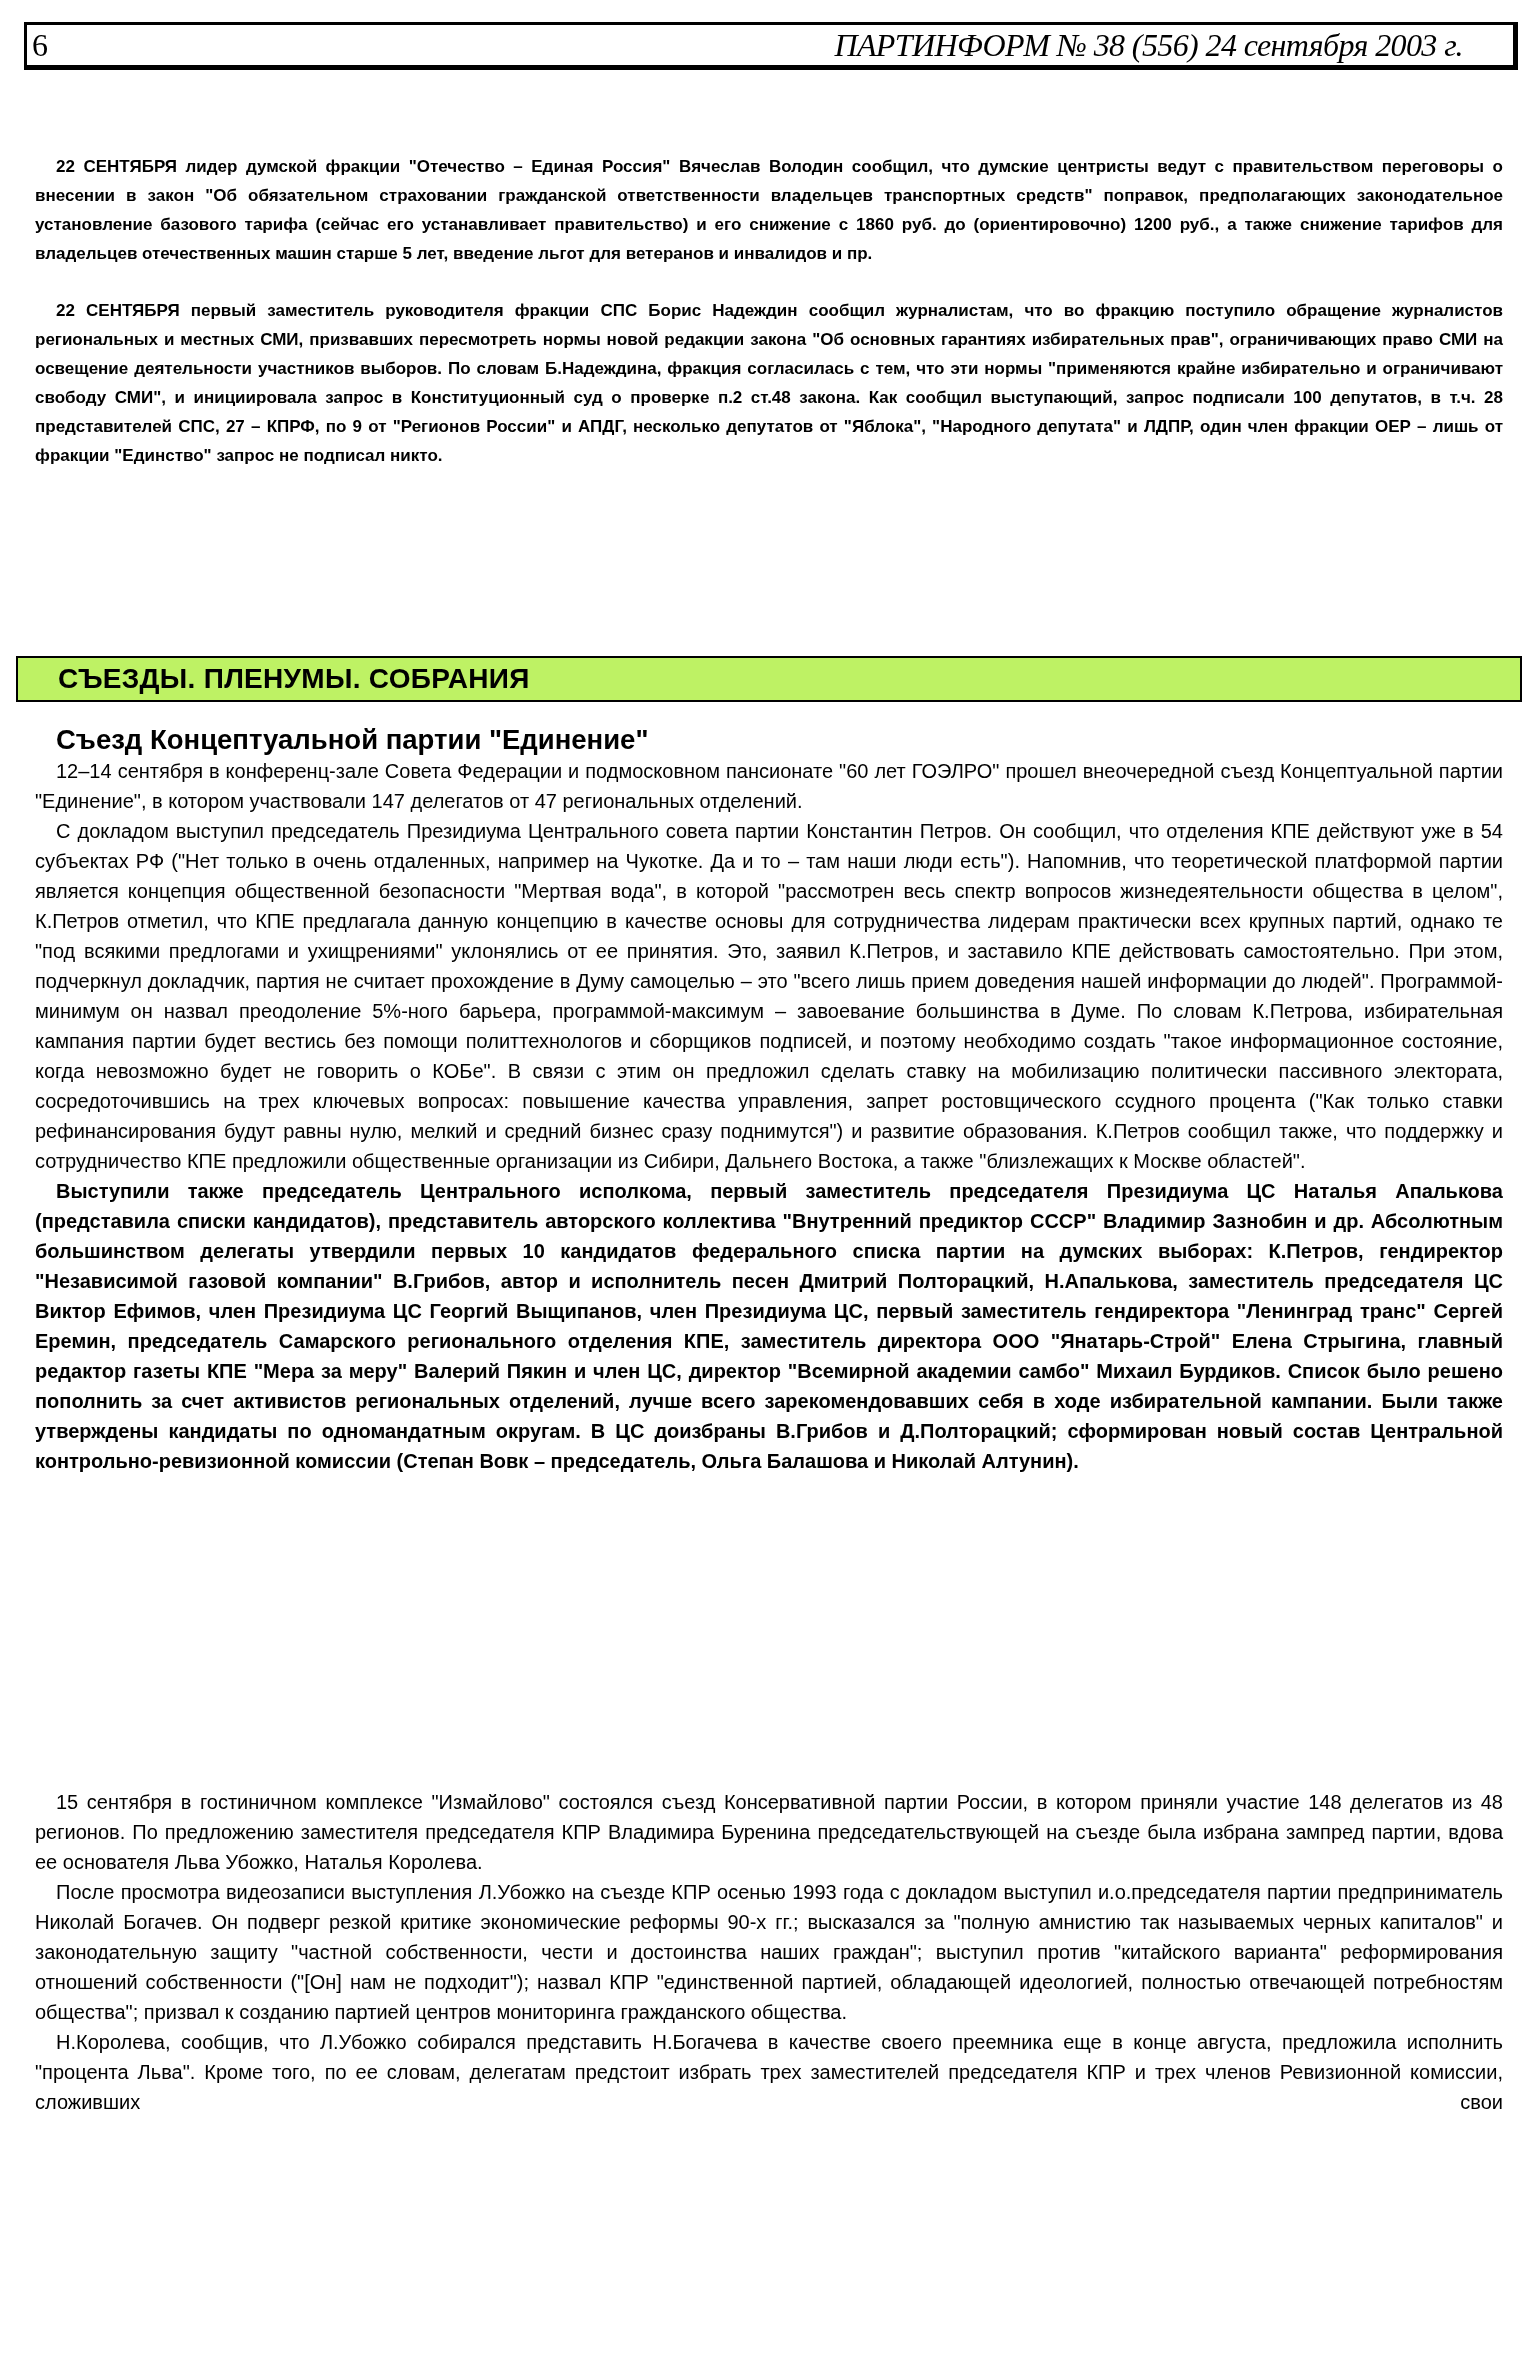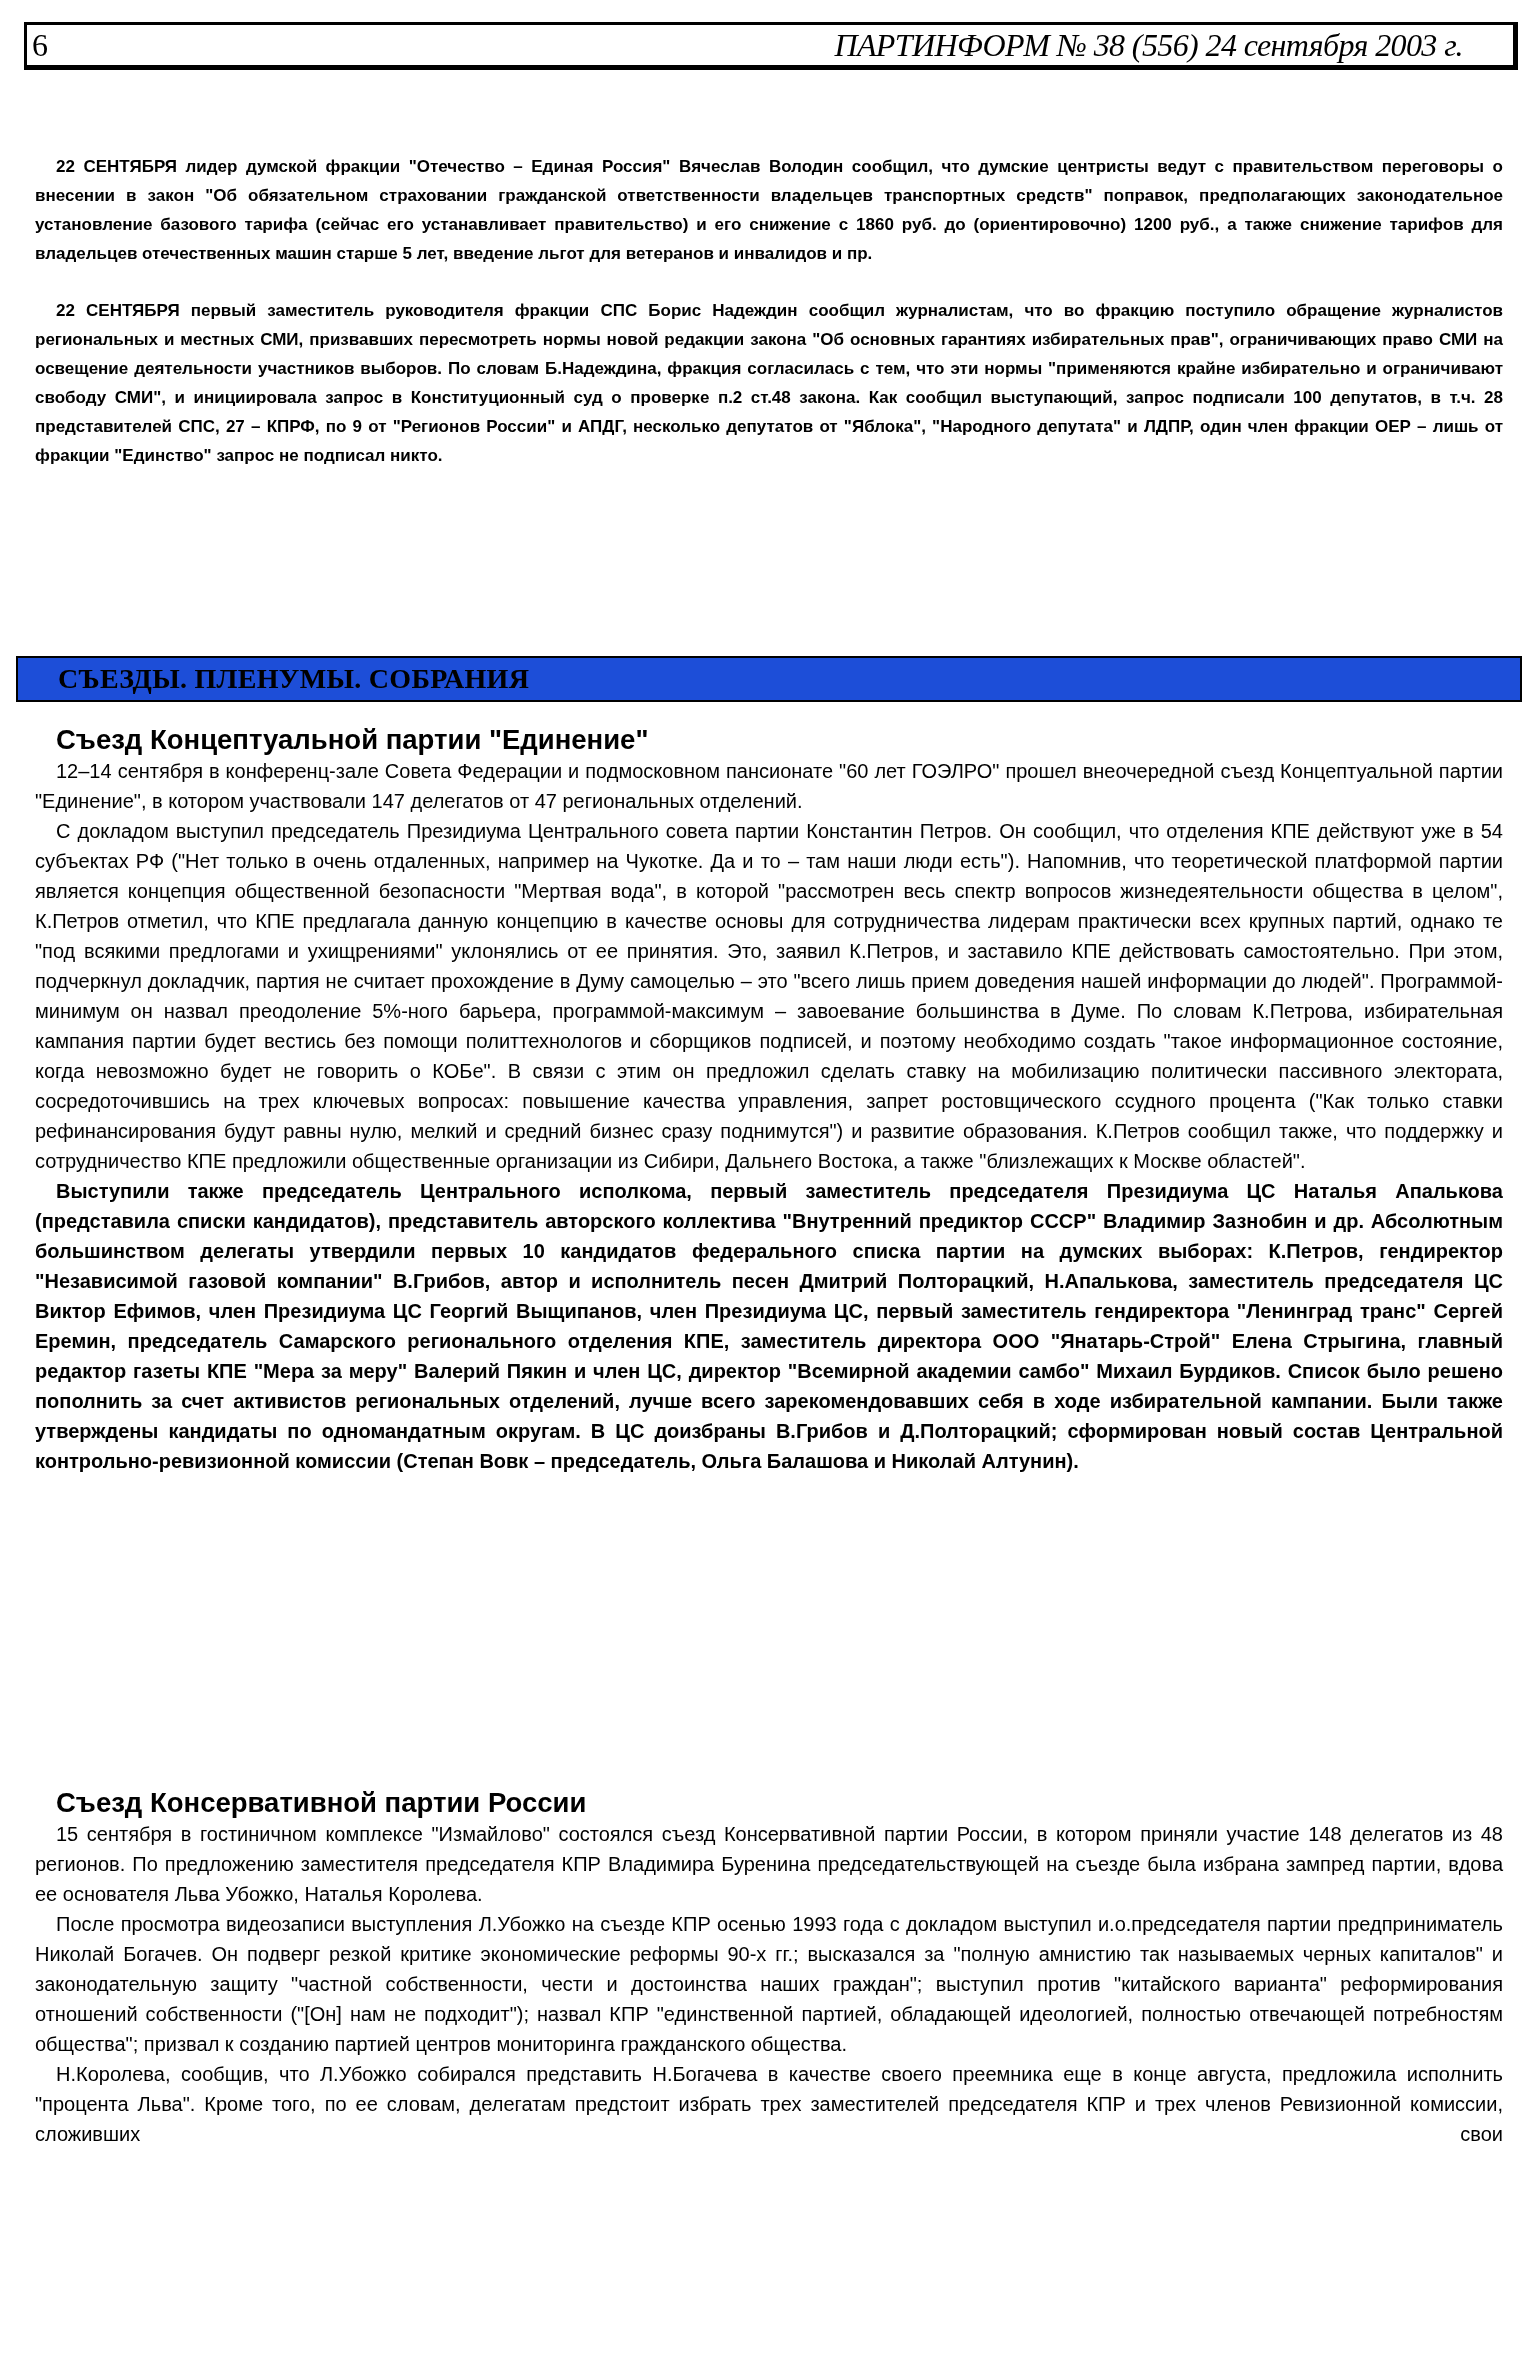--- a/index.html
+++ b/index.html
@@ -13,22 +13,22 @@
     font-size: 32px; line-height: 40px;
   }
   .page-number { position: absolute; left: 5.1px; top: 0; }
   .issue-line { position: absolute; right: 50px; top: 0; font-style: italic; letter-spacing: -0.6px; }
 
   .col { position: absolute; left: 35px; width: 1468px; font-family: "Liberation Sans", "DejaVu Sans", sans-serif; }
   .news { font-size: 17px; line-height: 29px; font-weight: bold; text-align: justify; margin: 0; text-indent: 21px; }
 
   .section-bar {
     position: absolute; left: 16px; top: 656px; width: 1502px; height: 42px;
-    border: 2.6px solid #000; background: #1d4ed8; box-sizing: content-box;
-    font-family: Liberation Serif, serif; font-weight: bold;
+    border: 2.6px solid #000; background: #bef264; box-sizing: content-box;
+    font-family: Liberation Sans, sans-serif; font-weight: bold;
     font-size: 28px; line-height: 42px; text-align: center;
   }
   .section-title { position: absolute; left: 40px; top: 0; letter-spacing: 0.3px; }
 
   .subhead { font-size: 27.5px; font-weight: bold; line-height: 32px; margin: 0 0 0 21px; }
   .body { font-size: 20px; line-height: 30px; text-align: justify; margin: 0; text-indent: 21px; }
   .body.bold { font-weight: bold; font-size: 20px; line-height: 30px; }
 </style>
 </head>
 <body>
@@ -48,18 +48,17 @@
 </div>
 
 <div class="col" style="top: 724px;">
   <h2 class="subhead">Съезд Концептуальной партии "Единение"</h2>
   <p class="body">12–14 сентября в конференц-зале Совета Федерации и подмосковном пансионате "60 лет ГОЭЛРО" прошел внеочередной съезд Концептуальной партии "Единение", в котором участвовали 147 делегатов от 47 региональных отделений.</p>
   <p class="body">С докладом выступил председатель Президиума Центрального совета партии Константин Петров. Он сообщил, что отделения КПЕ действуют уже в 54 субъектах РФ ("Нет только в очень отдаленных, например на Чукотке. Да и то – там наши люди есть"). Напомнив, что теоретической платформой партии является концепция общественной безопасности "Мертвая вода", в которой "рассмотрен весь спектр вопросов жизнедеятельности общества в целом", К.Петров отметил, что КПЕ предлагала данную концепцию в качестве основы для сотрудничества лидерам практически всех крупных партий, однако те "под всякими предлогами и ухищрениями" уклонялись от ее принятия. Это, заявил К.Петров, и заставило КПЕ действовать самостоятельно. При этом, подчеркнул докладчик, партия не считает прохождение в Думу самоцелью – это "всего лишь прием доведения нашей информации до людей". Программой-минимум он назвал преодоление 5%-ного барьера, программой-максимум – завоевание большинства в Думе. По словам К.Петрова, избирательная кампания партии будет вестись без помощи политтехнологов и сборщиков подписей, и поэтому необходимо создать "такое информационное состояние, когда невозможно будет не говорить о КОБе". В связи с этим он предложил сделать ставку на мобилизацию политически пассивного электората, сосредоточившись на трех ключевых вопросах: повышение качества управления, запрет ростовщического ссудного процента ("Как только ставки рефинансирования будут равны нулю, мелкий и средний бизнес сразу поднимутся") и развитие образования. К.Петров сообщил также, что поддержку и сотрудничество КПЕ предложили общественные организации из Сибири, Дальнего Востока, а также "близлежащих к Москве областей".</p>
   <p class="body bold">Выступили также председатель Центрального исполкома, первый заместитель председателя Президиума ЦС Наталья Апалькова (представила списки кандидатов), представитель авторского коллектива "Внутренний предиктор СССР" Владимир Зазнобин и др. Абсолютным большинством делегаты утвердили первых 10 кандидатов федерального списка партии на думских выборах: К.Петров, гендиректор "Независимой газовой компании" В.Грибов, автор и исполнитель песен Дмитрий Полторацкий, Н.Апалькова, заместитель председателя ЦС Виктор Ефимов, член Президиума ЦС Георгий Выщипанов, член Президиума ЦС, первый заместитель гендиректора "Ленинград транс" Сергей Еремин, председатель Самарского регионального отделения КПЕ, заместитель директора ООО "Янатарь-Строй" Елена Стрыгина, главный редактор газеты КПЕ "Мера за меру" Валерий Пякин и член ЦС, директор "Всемирной академии самбо" Михаил Бурдиков. Список было решено пополнить за счет активистов региональных отделений, лучше всего зарекомендовавших себя в ходе избирательной кампании. Были также утверждены кандидаты по одномандатным округам. В ЦС доизбраны В.Грибов и Д.Полторацкий; сформирован новый состав Центральной контрольно-ревизионной комиссии (Степан Вовк – председатель, Ольга Балашова и Николай Алтунин).</p>
 </div>
 
 <div class="col" style="top: 1787px;">
-  <h2 class="subhead">Съезд Консервативной партии России</h2>
   <p class="body">15 сентября в гостиничном комплексе "Измайлово" состоялся съезд Консервативной партии России, в котором приняли участие 148 делегатов из 48 регионов. По предложению заместителя председателя КПР Владимира Буренина председательствующей на съезде была избрана зампред партии, вдова ее основателя Льва Убожко, Наталья Королева.</p>
   <p class="body">После просмотра видеозаписи выступления Л.Убожко на съезде КПР осенью 1993 года с докладом выступил и.о.председателя партии предприниматель Николай Богачев. Он подверг резкой критике экономические реформы 90-х гг.; высказался за "полную амнистию так называемых черных капиталов" и законодательную защиту "частной собственности, чести и достоинства наших граждан"; выступил против "китайского варианта" реформирования отношений собственности ("[Он] нам не подходит"); назвал КПР "единственной партией, обладающей идеологией, полностью отвечающей потребностям общества"; призвал к созданию партией центров мониторинга гражданского общества.</p>
   <p class="body" style="text-align-last: justify;">Н.Королева, сообщив, что Л.Убожко собирался представить Н.Богачева в качестве своего преемника еще в конце августа, предложила исполнить "процента Льва". Кроме того, по ее словам, делегатам предстоит избрать трех заместителей председателя КПР и трех членов Ревизионной комиссии, сложивших свои</p>
 </div>
 
 
 </body></html>

